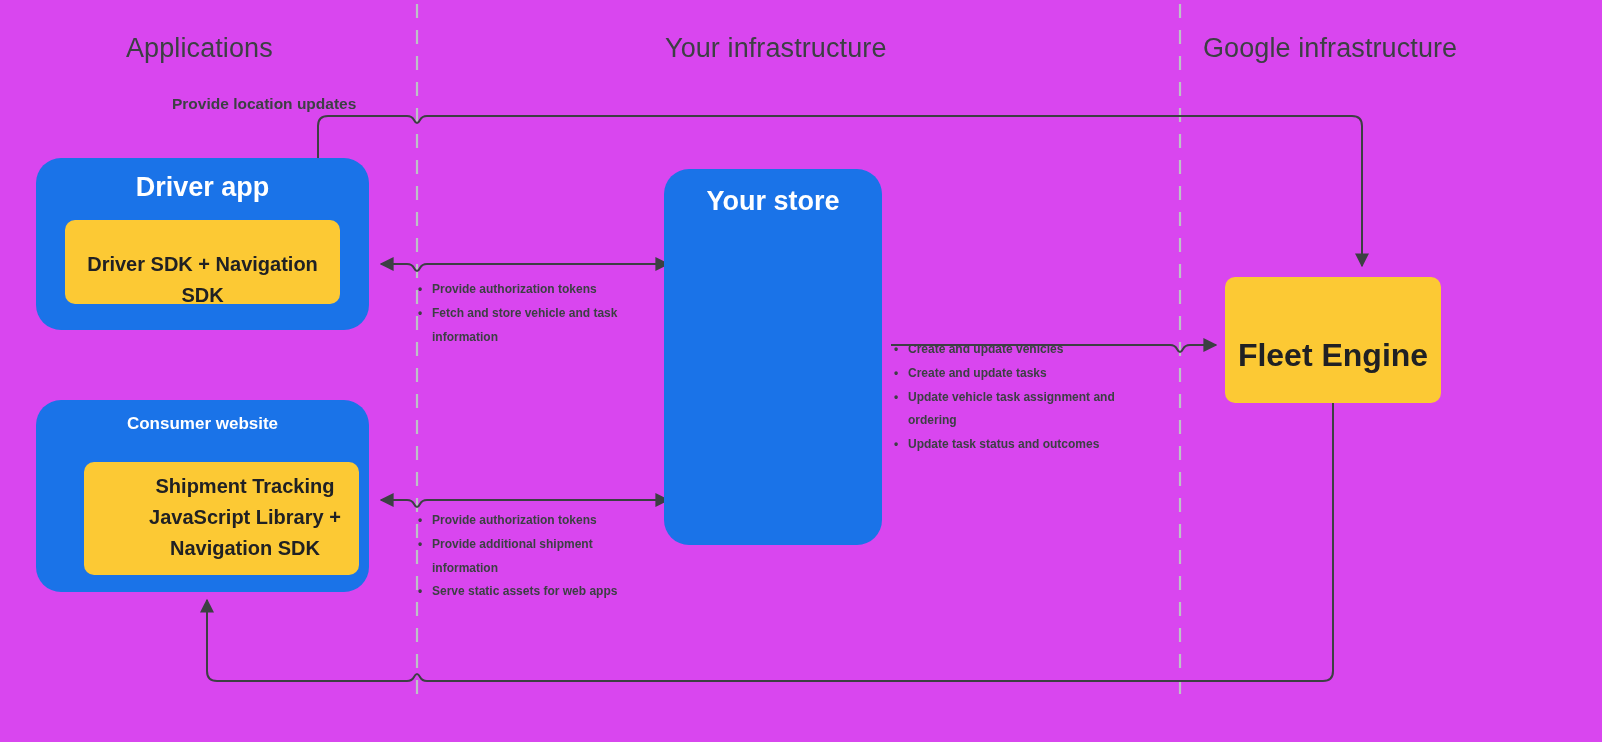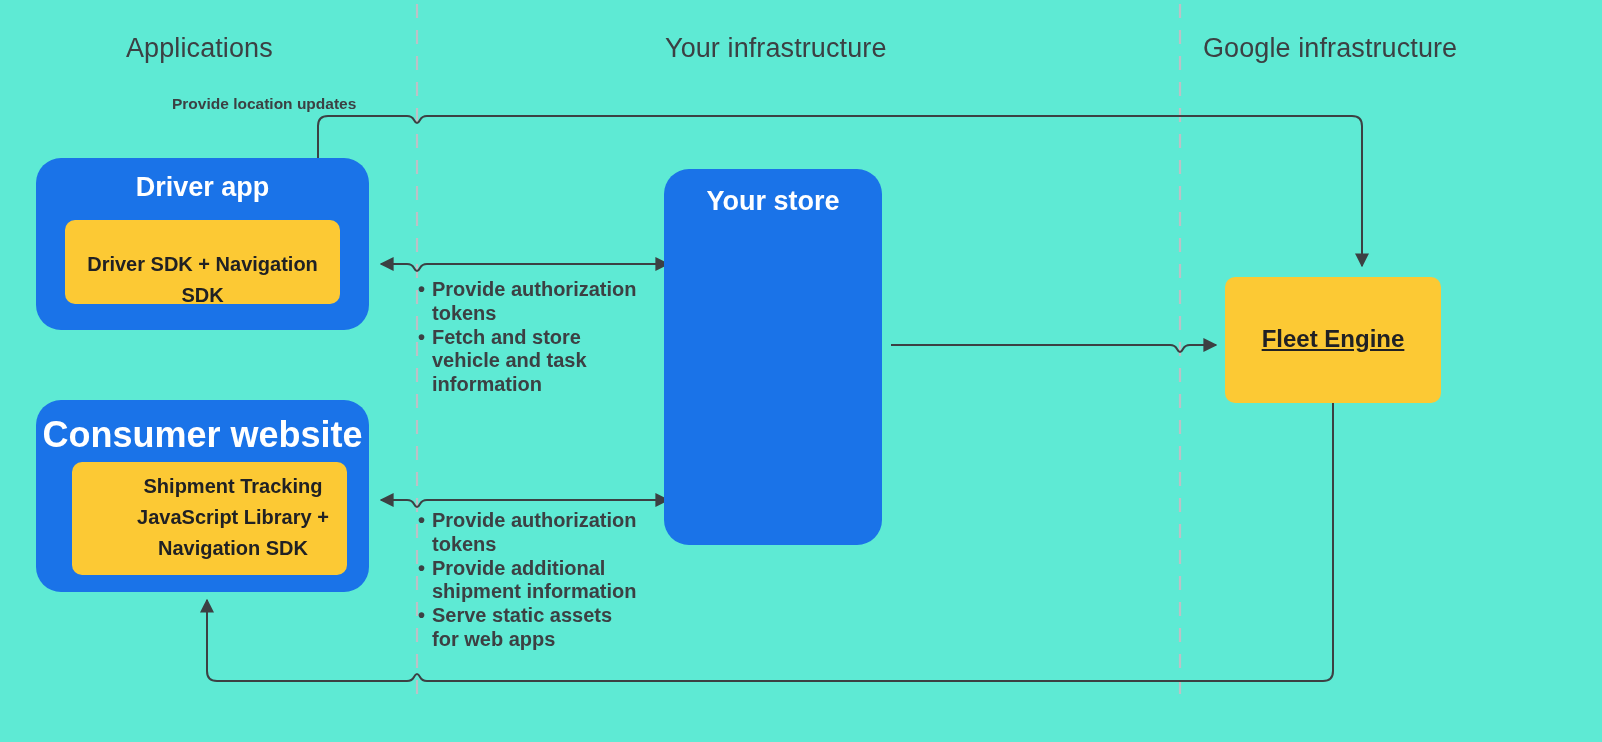--- a/index.html
+++ b/index.html
@@ -8,21 +8,21 @@
     background: #ffffff;
   }
   body {
     font-family: "Liberation Sans", sans-serif;
     -webkit-font-smoothing: antialiased;
   }
   #diagram {
     position: relative;
     width: 1602px;
     height: 742px;
-    background: #5eead4;
+    background: #d946ef;
     overflow: hidden;
   }
   .svg-layer {
     position: absolute;
     left: 0;
     top: 0;
     width: 1602px;
     height: 742px;
     pointer-events: none;
   }
@@ -71,33 +71,33 @@
   #box-driver-app .box-title { font-size: 27px; padding-top: 14px; }
   #box-driver-sdk   { left: 29px;  top: 62px;  width: 275px; height: 84px; }
   #box-driver-sdk .inner-label {
     font-size: 20px; font-weight: bold; color: #202124;
     text-align: center; line-height: 31px; padding-top: 10px;
     font-family: "Liberation Sans", sans-serif;
     margin-top: 19px;
   }
 
   #box-consumer-website { left: 36px; top: 400px; width: 333px; height: 192px; }
-  #box-consumer-website .box-title { font-size: 36px; padding-top: 14px; }
-  #box-tracking-lib { left: 36px; top: 62px; width: 275px; height: 113px; padding-left: 47px; }
+  #box-consumer-website .box-title { font-size: 17px; padding-top: 14px; }
+  #box-tracking-lib { left: 48px; top: 62px; width: 275px; height: 113px; padding-left: 47px; }
   #box-tracking-lib .inner-label {
     font-size: 20px; font-weight: bold; color: #202124;
     text-align: center; line-height: 31px; padding-top: 9px;
     font-family: "Liberation Sans", sans-serif;
   }
 
   #box-your-server { left: 664px; top: 169px; width: 218px; height: 376px; }
   #box-your-server .box-title { font-size: 27px; padding-top: 17px; }
 
   #box-fleet-engine { left: 1225px; top: 277px; width: 216px; height: 126px; }
-  #box-fleet-engine .box-title { font-size: 24px; padding-top: 48px; text-decoration: underline; }
+  #box-fleet-engine .box-title { font-size: 32px; padding-top: 60px; }
 
   
   .conn-label {
     position: absolute;
     font-family: "Liberation Sans", sans-serif;
     font-size: 15.5px;
     font-weight: bold;
     color: #3c4043;
     line-height: 23.5px;
     white-space: pre-line;
@@ -106,21 +106,21 @@
   #label-location-updates { left: 153px; top: 92px; }
   #label-shipment-location { left: 1344px; top: 507px; width: 230px; }
 
   
   .bullet-list {
     position: absolute;
     margin: 0;
     padding: 0;
     list-style: none;
     font-family: "Liberation Sans", sans-serif;
-    font-size: 20px;
+    font-size: 12px;
     font-weight: bold;
     color: #3c4043;
   }
   .bullet-list li {
     position: relative;
     padding-left: 14px;
     line-height: 23.8px;
     margin: 0 0 0 0;
   }
   .bullet-list li::before {
@@ -215,14 +215,20 @@
       <li>Provide authorization tokens</li>
       <li>Fetch and store vehicle and task information</li>
     </ul>
 
   <ul class="bullet-list" id="bullets-consumer-server">
       <li>Provide authorization tokens</li>
       <li>Provide additional shipment information</li>
       <li>Serve static assets for web apps</li>
     </ul>
 
+  <ul class="bullet-list" id="bullets-server-fleet">
+      <li>Create and update vehicles</li>
+      <li>Create and update tasks</li>
+      <li>Update vehicle task assignment and ordering</li>
+      <li>Update task status and outcomes</li>
+    </ul>
 
 </div>
 
 </body></html>

